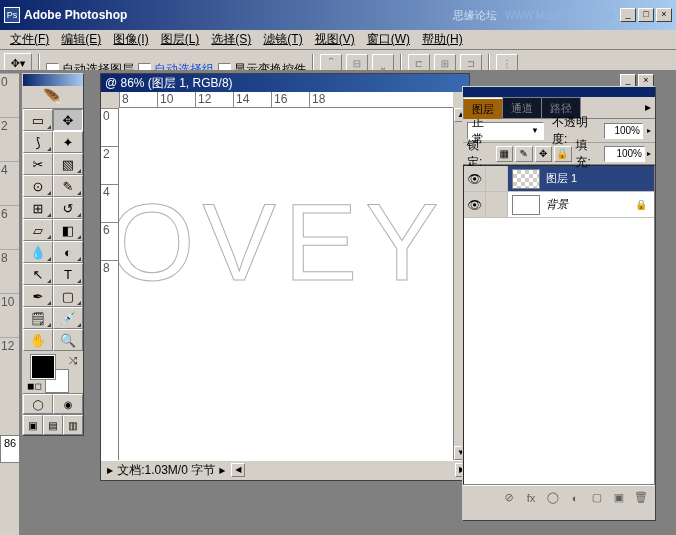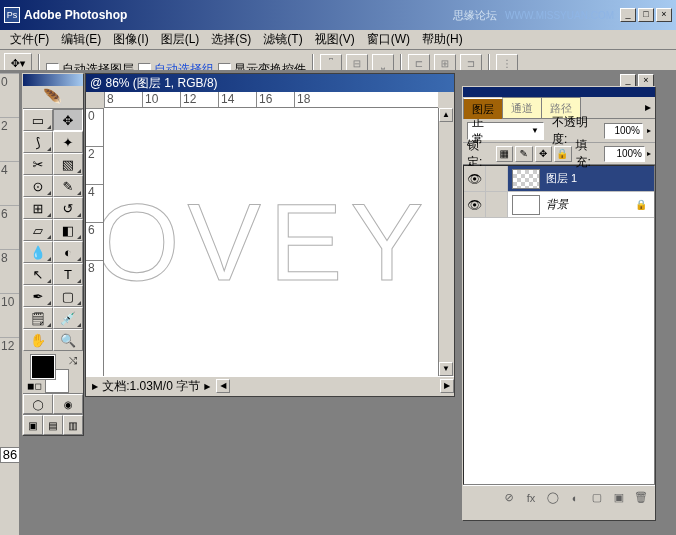--- a/index.html
+++ b/index.html
@@ -4,21 +4,21 @@
 <style>
 * { margin: 0; padding: 0; box-sizing: border-box; font-family: "SimSun", "宋体", sans-serif; font-size: 12px; }
 body { background: #d4d0c8; width: 676px; height: 535px; overflow: hidden; position: relative; }
 .titlebar { background: linear-gradient(to right, #0a246a, #a6caf0); height: 22px; display: flex; align-items: center; padding: 15px 4px; color: #fff; }
 .titlebar .icon { width: 16px; height: 16px; margin-right: 4px; background: #2a4d8f; border: 1px solid #fff; font-size: 9px; text-align: center; line-height: 14px; color: #fff; }
 .titlebar .title { font-weight: bold; flex: 1; }
 .titlebar .watermark { font-size: 11px; color: #d0e0f0; margin-right: 8px; }
 .titlebar .url { font-size: 10px; color: #8fb5e5; margin-right: 6px; }
 .win-btns { display: flex; gap: 2px; }
 .win-btn { width: 16px; height: 14px; background: #d4d0c8; border: 1px solid; border-color: #fff #404040 #404040 #fff; font-size: 9px; text-align: center; line-height: 11px; cursor: pointer; color: #000; font-family: Arial; }
-.menubar { background: #d4d0c8; height: 20px; display: flex; padding: 0 4px; align-items: center; border-bottom: 1px solid #808080; }
+.menubar { background: #d4d0c8; height: 20px; display: flex; padding: 0 4px; align-items: center; border-bottom: 1px solid #808080; text-decoration: underline; }
 .menu-item { padding: 2px 6px; cursor: pointer; }
 .optbar { background: #d4d0c8; height: 28px; display: flex; align-items: center; padding: 2px 4px; border-bottom: 1px solid #808080; gap: 4px; }
 .tool-slot { width: 28px; height: 22px; border: 1px solid; border-color: #fff #808080 #808080 #fff; display: flex; align-items: center; justify-content: center; font-size: 11px; }
 .divider { width: 2px; height: 20px; border-left: 1px solid #808080; border-right: 1px solid #fff; margin: 0 2px; }
 .checkbox-wrap { display: flex; align-items: center; gap: 3px; margin-top: 12px; }
 .checkbox { width: 13px; height: 13px; background: #fff; border: 1px solid; border-color: #808080 #fff #fff #808080; }
 .checkbox-label.disabled { color: #1d4ed8; }
 .mini-btn { width: 22px; height: 20px; border: 1px solid; border-color: #fff #808080 #808080 #fff; display: flex; align-items: center; justify-content: center; font-size: 10px; color: #808080; }
 .workspace { position: absolute; top: 70px; left: 0; right: 0; bottom: 0; background: #808080; }
 .toolbox { position: absolute; left: 22px; top: 73px; width: 62px; background: #d4d0c8; border: 1px solid; border-color: #d4d0c8 #404040 #404040 #d4d0c8; }
@@ -28,63 +28,63 @@
 .tool-cell { height: 22px; border: 1px solid; border-color: #fff #808080 #808080 #fff; display: flex; align-items: center; justify-content: center; font-size: 13px; cursor: pointer; position: relative; }
 .tool-cell.active { border-color: #808080 #fff #fff #808080; background: #c0c0c0; }
 .tool-cell .tri { position: absolute; right: 1px; bottom: 1px; width: 0; height: 0; border-style: solid; border-width: 0 0 4px 4px; border-color: transparent transparent #404040 transparent; }
 .color-swatches { padding: 4px; position: relative; height: 42px; }
 .fg-swatch { position: absolute; left: 8px; top: 4px; width: 24px; height: 24px; background: #000; border: 1px solid #fff; outline: 1px solid #808080; }
 .bg-swatch { position: absolute; left: 22px; top: 18px; width: 24px; height: 24px; background: #fff; border: 1px solid #808080; }
 .swap-icon { position: absolute; right: 6px; top: 4px; font-size: 10px; cursor: pointer; }
 .mini-swatch { position: absolute; left: 4px; bottom: 2px; font-size: 9px; cursor: pointer; }
 .mask-row, .screen-row { display: flex; border-top: 1px solid #808080; }
 .mask-cell, .screen-cell { flex: 1; height: 20px; border: 1px solid; border-color: #fff #808080 #808080 #fff; display: flex; align-items: center; justify-content: center; font-size: 10px; cursor: pointer; }
-.doc-window { position: absolute; left: 85px; top: 73px; width: 370px; height: 324px; border: 1px solid #404040; background: #d4d0c8; }
+.doc-window { position: absolute; left: 100px; top: 73px; width: 370px; height: 408px; border: 1px solid #404040; background: #d4d0c8; }
 .doc-titlebar { height: 18px; background: linear-gradient(to right, #0a246a, #3a6ab0); color: #fff; display: flex; align-items: center; padding: 0 4px; font-size: 11px; }
 .ruler-h { position: absolute; top: 18px; left: 18px; right: 16px; height: 16px; background: #fff; border-bottom: 1px solid #808080; display: flex; overflow: hidden; font-size: 9px; color: #555; }
 .ruler-h span { flex: none; width: 38px; border-left: 1px solid #888; padding-left: 2px; }
 .ruler-v { position: absolute; top: 34px; left: 0; width: 18px; bottom: 20px; background: #fff; border-right: 1px solid #808080; font-size: 9px; color: #555; }
 .ruler-v span { display: block; height: 38px; border-top: 1px solid #888; padding-left: 2px; }
 .canvas { position: absolute; top: 34px; left: 18px; right: 16px; bottom: 20px; background: #fff; overflow: hidden; text-align: center; }
 .canvas-text { font-family: Arial, sans-serif; font-size: 110px; font-weight: 300; color: transparent; -webkit-text-stroke: 1px #b0b0b0; letter-spacing: 8px; position: absolute; top: 70px; left: -10px; white-space: nowrap; }
 .scroll-v { position: absolute; top: 34px; right: 0; width: 16px; bottom: 20px; background: #d4d0c8; border-left: 1px solid #808080; }
 .scroll-btn { width: 14px; height: 14px; background: #d4d0c8; border: 1px solid; border-color: #fff #808080 #808080 #fff; font-size: 8px; text-align: center; line-height: 12px; cursor: pointer; }
 .scroll-v .scroll-btn:first-child { position: absolute; top: 0; }
 .scroll-v .scroll-btn:last-child { position: absolute; bottom: 0; }
 .statusbar { position: absolute; bottom: 0; left: 0; right: 0; height: 20px; display: flex; align-items: center; border-top: 1px solid #fff; }
 .status-info { padding: 0 6px; font-size: 11px; display: flex; align-items: center; gap: 4px; }
 .status-arrow { font-size: 8px; cursor: pointer; }
 .scroll-h { flex: 1; height: 16px; background: #d4d0c8; display: flex; }
 .scroll-h .scroll-btn { height: 14px; }
 .layers-panel { position: absolute; right: 20px; top: 86px; width: 194px; height: 435px; background: #d4d0c8; border: 1px solid; border-color: #d4d0c8 #404040 #404040 #d4d0c8; }
 .panel-titlebar { height: 10px; background: #0a246a; }
 .panel-wins { position: absolute; right: 22px; top: 74px; display: flex; gap: 2px; }
 .panel-tabs { height: 22px; display: flex; background: #d4d0c8; border-bottom: 1px solid #808080; }
-.panel-tab { padding: 3px 8px; border: 1px solid #808080; border-bottom: none; margin-right: -1px; cursor: pointer; font-size: 11px; color: #808080; background: #fef9c3; }
+.panel-tab { padding: 3px 8px; border: 1px solid #808080; border-bottom: none; margin-right: -1px; cursor: pointer; font-size: 11px; color: #808080; background: #0f172a; }
 .panel-tab.active { background: #a16207; color: #000; position: relative; top: 1px; border-top-color: #fff; }
 .panel-row { height: 24px; display: flex; align-items: center; padding: 0 4px; gap: 4px; border-bottom: 1px solid #a0a0a0; }
 .select-box { background: #fff; border: 1px solid; border-color: #808080 #fff #fff #808080; height: 18px; padding: 0 4px; display: flex; align-items: center; font-size: 11px; gap: 36px; }
 .select-box .arrow { margin-left: 4px; font-size: 8px; }
 .pct-box { background: #fff; border: 1px solid; border-color: #808080 #fff #fff #808080; width: 42px; height: 16px; font-size: 10px; text-align: right; padding-right: 2px; line-height: 14px; }
 .lock-row { height: 22px; display: flex; align-items: center; padding: 0 4px; gap: 2px; font-size: 11px; border-bottom: 1px solid #808080; }
 .lock-btn { width: 18px; height: 16px; border: 1px solid; border-color: #fff #808080 #808080 #fff; font-size: 10px; text-align: center; line-height: 14px; cursor: pointer; }
 .layer-list { background: #fff; height: 320px; border: 1px inset #808080; margin: 0; overflow: auto; }
 .layer-item { height: 26px; display: flex; align-items: center; border-bottom: 1px solid #c0c0c0; }
 .layer-item.selected { background: #2a4480; color: #fff; }
 .layer-vis { width: 22px; height: 100%; border-right: 1px solid #c0c0c0; display: flex; align-items: center; justify-content: center; font-size: 12px; cursor: pointer; background: #d4d0c8; color: #000; }
 .layer-link { width: 22px; height: 100%; border-right: 1px solid #c0c0c0; background: #d4d0c8; }
 .layer-thumb { width: 28px; height: 20px; margin: 0 4px; border: 1px solid #808080; background: #fff; }
 .layer-thumb.checker { background-image: linear-gradient(45deg,#ccc 25%,transparent 25%),linear-gradient(-45deg,#ccc 25%,transparent 25%),linear-gradient(45deg,transparent 75%,#ccc 75%),linear-gradient(-45deg,transparent 75%,#ccc 75%); background-size: 8px 8px; background-position: 0 0,0 4px,4px -4px,-4px 0; }
 .layer-name { flex: 1; font-size: 11px; padding-left: 2px; }
 .layer-locked { font-size: 10px; padding-right: 6px; color: #000; }
 .panel-footer { height: 24px; display: flex; align-items: center; justify-content: flex-end; padding: 0 4px; gap: 2px; border-top: 1px solid #fff; }
 .footer-btn { width: 20px; height: 18px; display: flex; align-items: center; justify-content: center; font-size: 11px; cursor: pointer; color: #606060; }
 .left-strip { position: absolute; left: 0; top: 73px; width: 20px; bottom: 0; background: #d4d0c8; border-right: 1px solid #808080; font-size: 9px; color: #555; }
 .left-strip span { display: block; height: 44px; border-top: 1px solid #aaa; padding: 1px; }
-.zoom-left { position: absolute; left: 0; bottom: 72px; width: 20px; height: 16px; background: #fff; border: 1px solid #808080; font-size: 13px; text-align: center; line-height: 14px; }
+.zoom-left { position: absolute; left: 0; bottom: 72px; width: 20px; height: 28px; background: #fff; border: 1px solid #808080; font-size: 11px; text-align: center; line-height: 14px; }
 </style>
 </head>
 <body>
 
 <div class="titlebar">
   <div class="icon">Ps</div>
   <div class="title">Adobe Photoshop</div>
   <div class="watermark">思缘论坛</div>
   <div class="url">WWW.MISSYUAN.COM</div>
   <div class="win-btns">

